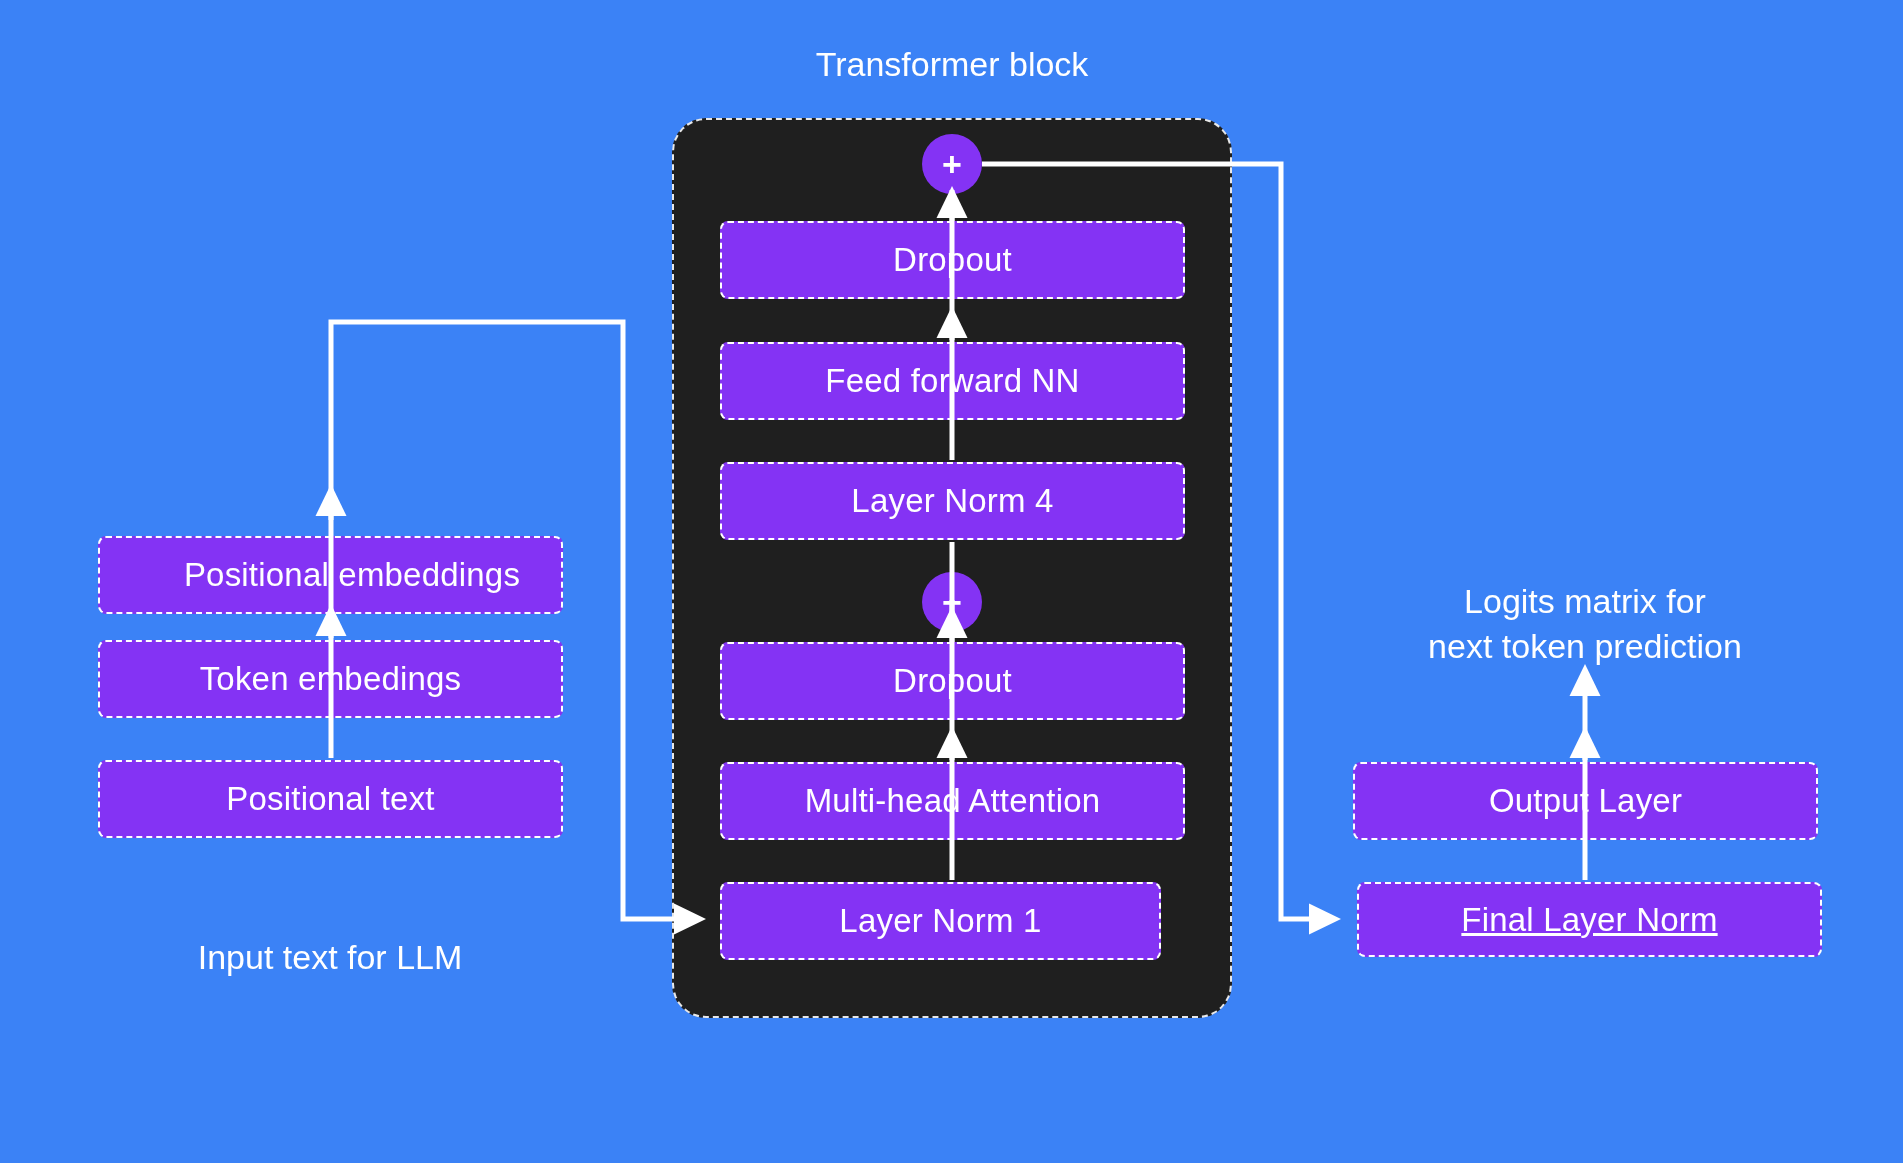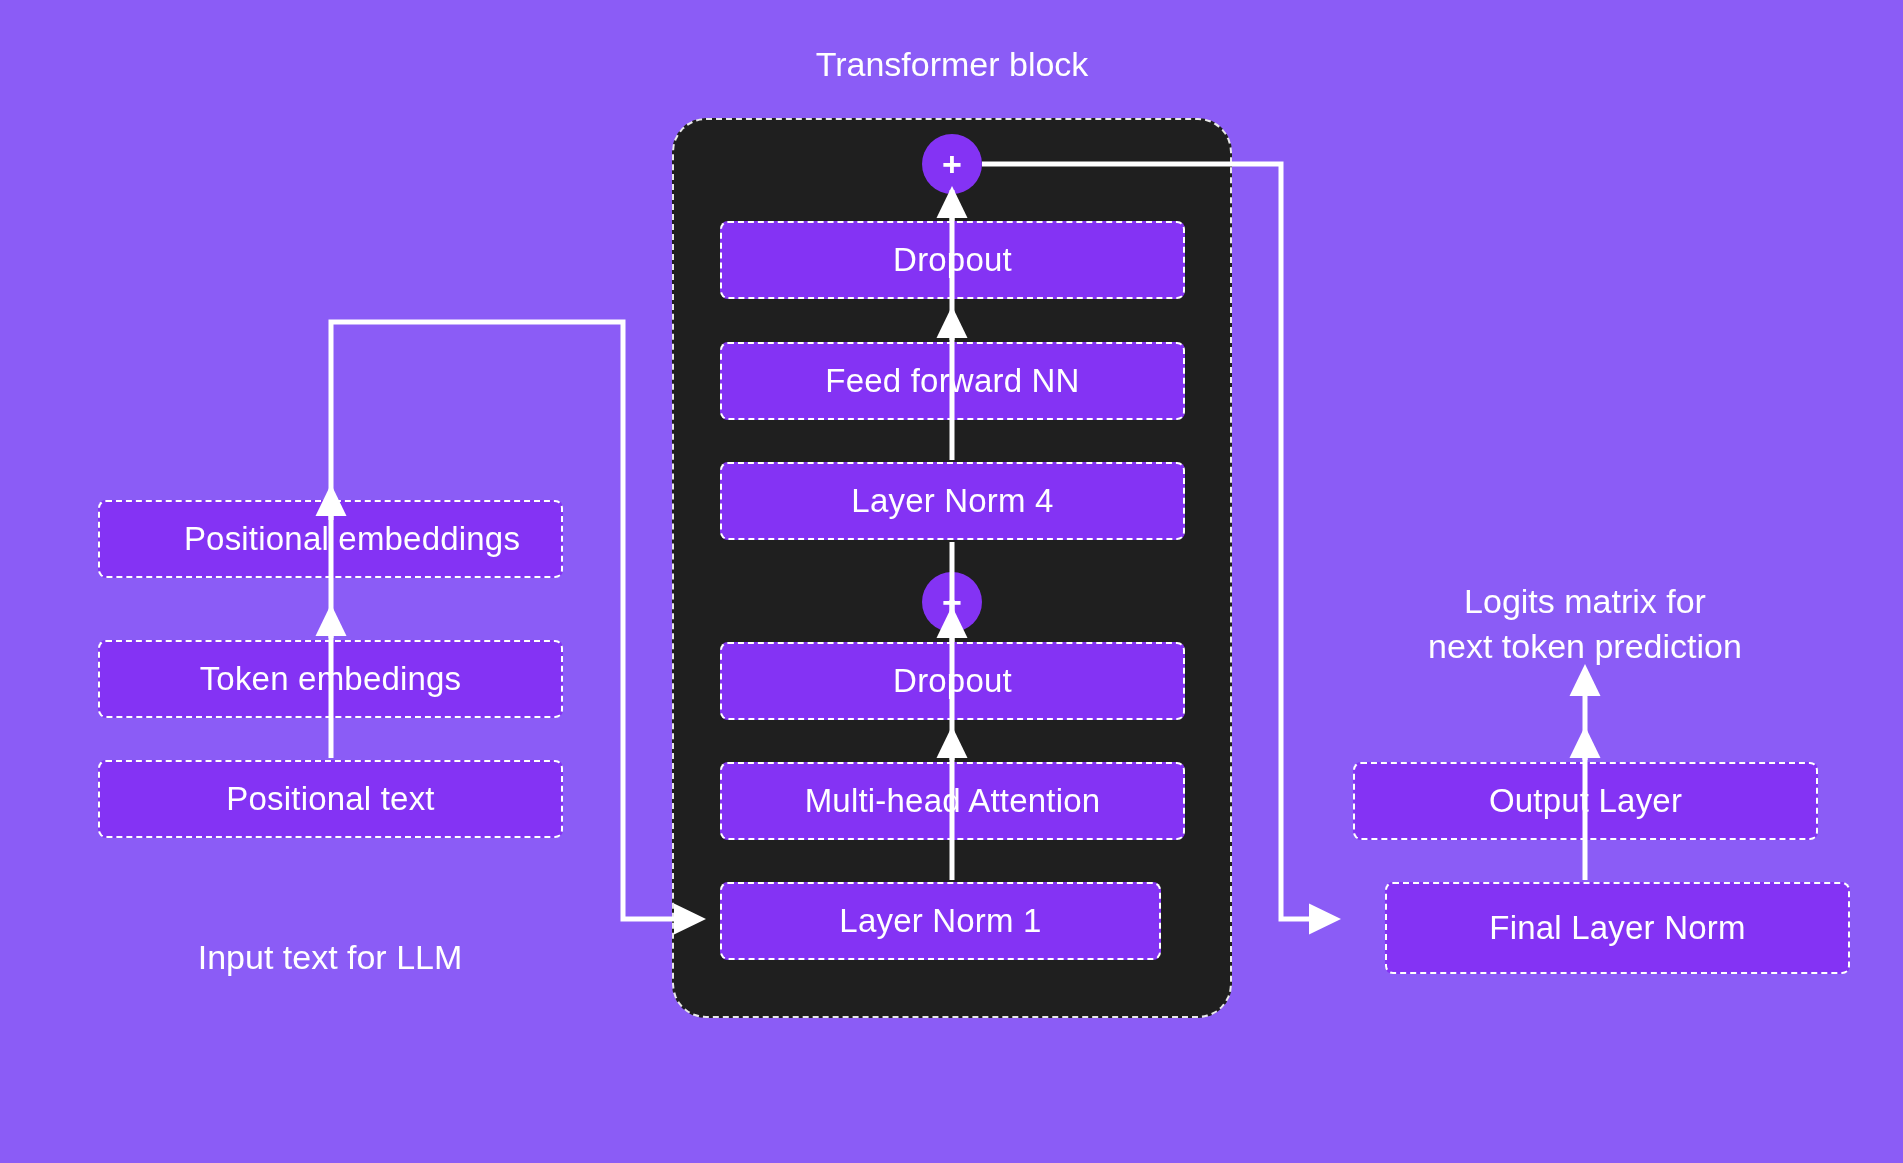--- a/index.html
+++ b/index.html
@@ -4,21 +4,21 @@
 <style>
   html, body {
     margin: 0;
     padding: 0;
     background: #101010;
   }
   #stage {
     position: relative;
     width: 1903px;
     height: 1163px;
-    background: #8b5cf6;
+    background: #3b82f6;
     font-family: "Liberation Sans", sans-serif;
     overflow: hidden;
   }
   
   .node {
     position: absolute;
     background: #8433f4;
     border: 2px dashed #ffffff;
     border-radius: 8px;
     color: #ffffff;
@@ -93,39 +93,39 @@
 
   <div class="label" style="left:90px; top:903px; width:480px;margin-top:32px;">Input text for LLM</div>
 
   <div class="label" style="left:1345px; top:547px; width:480px;margin-top:32px;">Logits matrix for
 next token prediction</div>
 
   <div class="node" style="left:98px; top:760px; width:465px; height:78px;">Positional text</div>
 
   <div class="node" style="left:98px; top:640px; width:465px; height:78px;">Token embedings</div>
 
-  <div class="node" style="left:98px; top:500px; width:465px; height:78px;padding-left:43px;">Positional embeddings</div>
+  <div class="node" style="left:98px; top:536px; width:465px; height:78px;padding-left:43px;">Positional embeddings</div>
 
   <div class="node" style="left:720px; top:882px; width:441px; height:78px;">Layer Norm 1</div>
 
   <div class="node" style="left:720px; top:762px; width:465px; height:78px;">Multi-head Attention</div>
 
   <div class="node" style="left:720px; top:642px; width:465px; height:78px;">Dropout</div>
 
   <div class="plus" style="left:922px; top:572px;">+</div>
 
   <div class="node" style="left:720px; top:462px; width:465px; height:78px;">Layer Norm 4</div>
 
   <div class="node" style="left:720px; top:342px; width:465px; height:78px;">Feed forward NN</div>
 
   <div class="node" style="left:720px; top:221px; width:465px; height:78px;">Dropout</div>
 
   <div class="plus" style="left:922px; top:134px;">+</div>
 
-  <div class="node" style="left:1385px; top:882px; width:465px; height:92px;">Final Layer Norm</div>
+  <div class="node" style="left:1357px; top:882px; width:465px; height:75px;text-decoration:underline;">Final Layer Norm</div>
 
   <div class="node" style="left:1353px; top:762px; width:465px; height:78px;">Output Layer</div>
 
   <svg id="wires" viewBox="0 0 1903 1163" width="1903" height="1163">
     <defs>
       <marker id="arrowhead" markerWidth="7" markerHeight="7" refX="5.2" refY="3.5" orient="auto" markerUnits="strokeWidth">
         <polygon points="0,0.4 6.4,3.5 0,6.6" fill="#ffffff"></polygon>
       </marker>
     </defs>
 

